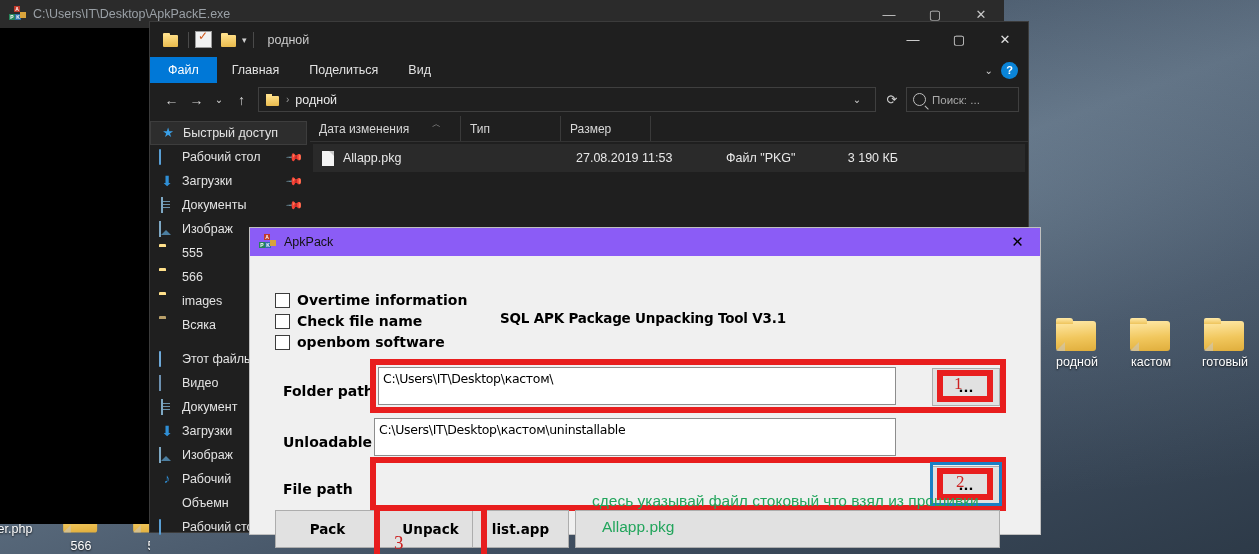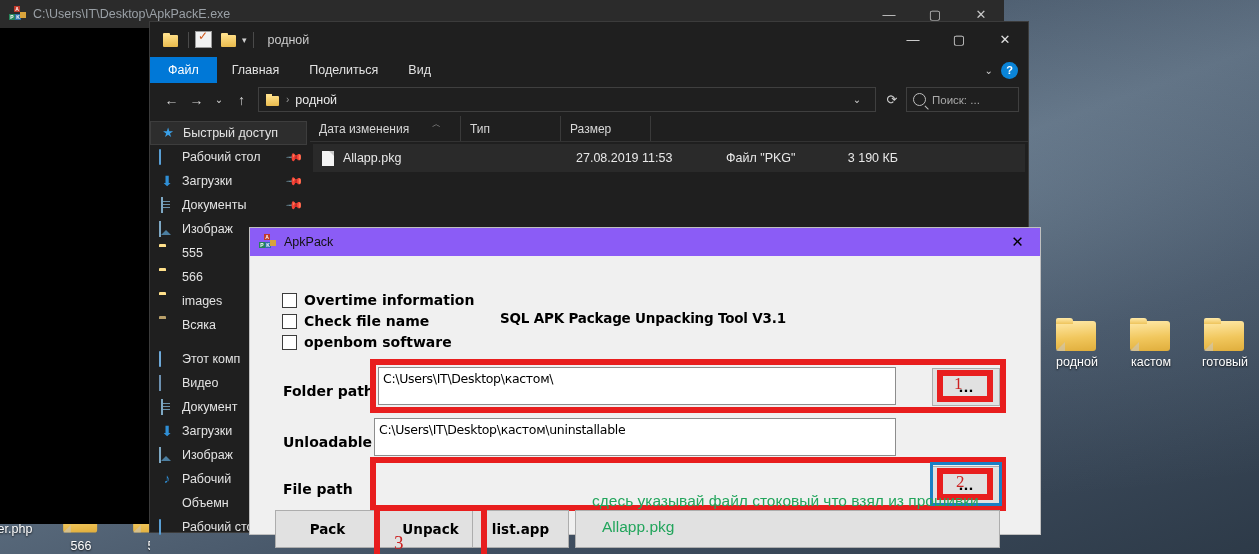--- a/index.html
+++ b/index.html
@@ -134,21 +134,21 @@
 
   
   #apk{position:absolute;left:250px;top:228px;width:790px;height:306px;background:#f0f0f0;
     box-shadow:0 0 0 1px #c0c0c0;color:#000;}
   #apk-title{height:28px;background:#8b5cf6;display:flex;align-items:center;padding-left:9px;}
   #apk-title .t{font-size:12.5px;margin-left:8px;color:#111;}
   #apk-close{margin-left:auto;width:45px;height:28px;display:flex;align-items:center;justify-content:center;
     font-size:15px;color:#000;}
   #apk-body{position:relative;height:278px;}
   .cbrow{display:flex;align-items:flex-end;gap:7px;position:absolute;left:25px;
-    font-family:"DejaVu Sans", sans-serif;font-weight:bold;font-size:14px;margin-left:7px;}
+    font-family:"DejaVu Sans", sans-serif;font-weight:bold;font-size:14px;}
   .cbx{width:13px;height:13px;background:#fff;border:1px solid #3c3c3c;flex:0 0 auto;}
   #apk-subtitle{position:absolute;left:250px;top:54px;font-family:"DejaVu Sans",sans-serif;font-weight:bold;
     font-size:13.5px;color:#000;letter-spacing:-.2px;}
   .flabel{position:absolute;font-family:"DejaVu Sans",sans-serif;font-weight:bold;font-size:14px;color:#000;}
   .tbox{position:absolute;background:#fff;border:1px solid #8d8d8d;
     font-family:"DejaVu Sans",sans-serif;font-size:12.5px;color:#000;
     padding:3px 0 0 4px;box-sizing:border-box;letter-spacing:-.3px;}
   .btn{position:absolute;background:#e1e1e1;border:1px solid #adadad;
     display:flex;align-items:center;justify-content:center;
     font-family:"DejaVu Sans",sans-serif;font-weight:bold;font-size:13.5px;color:#000;}
@@ -303,21 +303,21 @@
         <span class="ic"><span class="ic-fld"></span></span>
         <span>images</span>
       </div>
       <div class="navitem">
         <span class="ic"><span class="ic-fld dark"></span></span>
         <span>Всяка</span>
       </div>
       <div class="navsep"></div>
       <div class="navitem">
         <span class="ic"><span class="ic-pc"></span></span>
-        <span>Этот комп</span>
+        <span>Этот файлы</span>
       </div>
       <div class="navitem">
         <span class="ic"><span class="ic-vid"></span></span>
         <span>Видео</span>
       </div>
       <div class="navitem">
         <span class="ic"><span class="ic-doc"></span></span>
         <span>Документ</span>
       </div>
       <div class="navitem">

